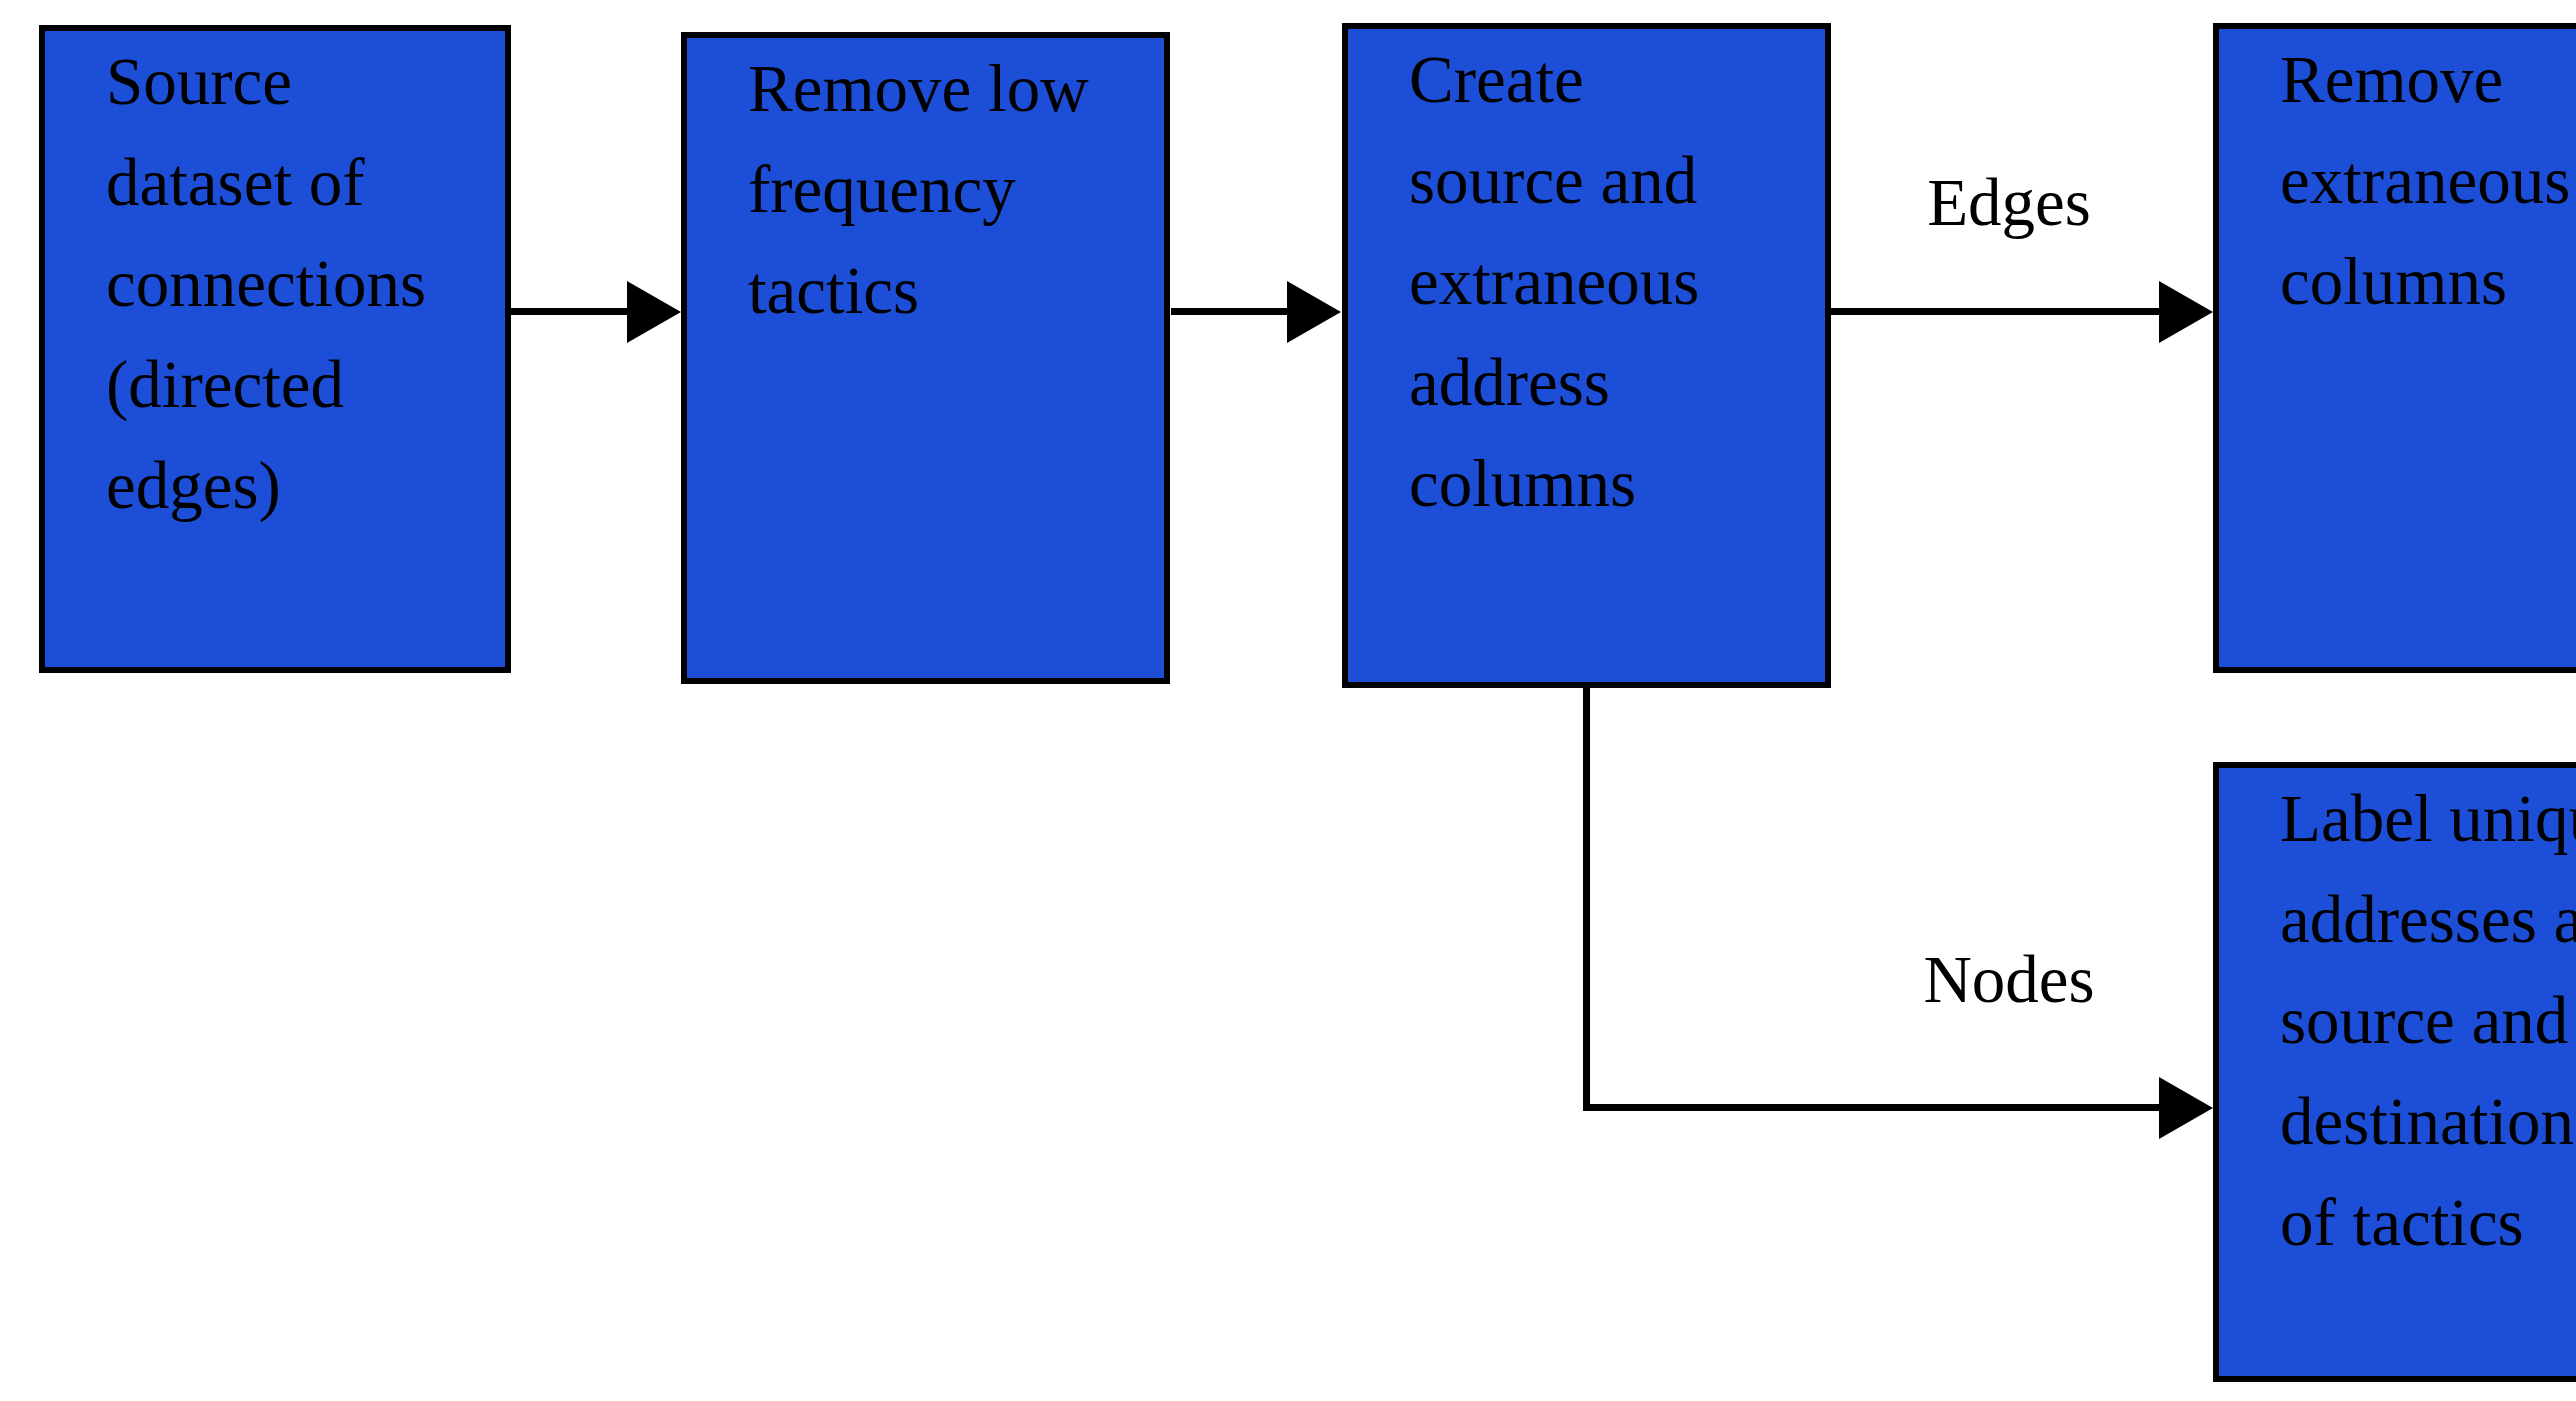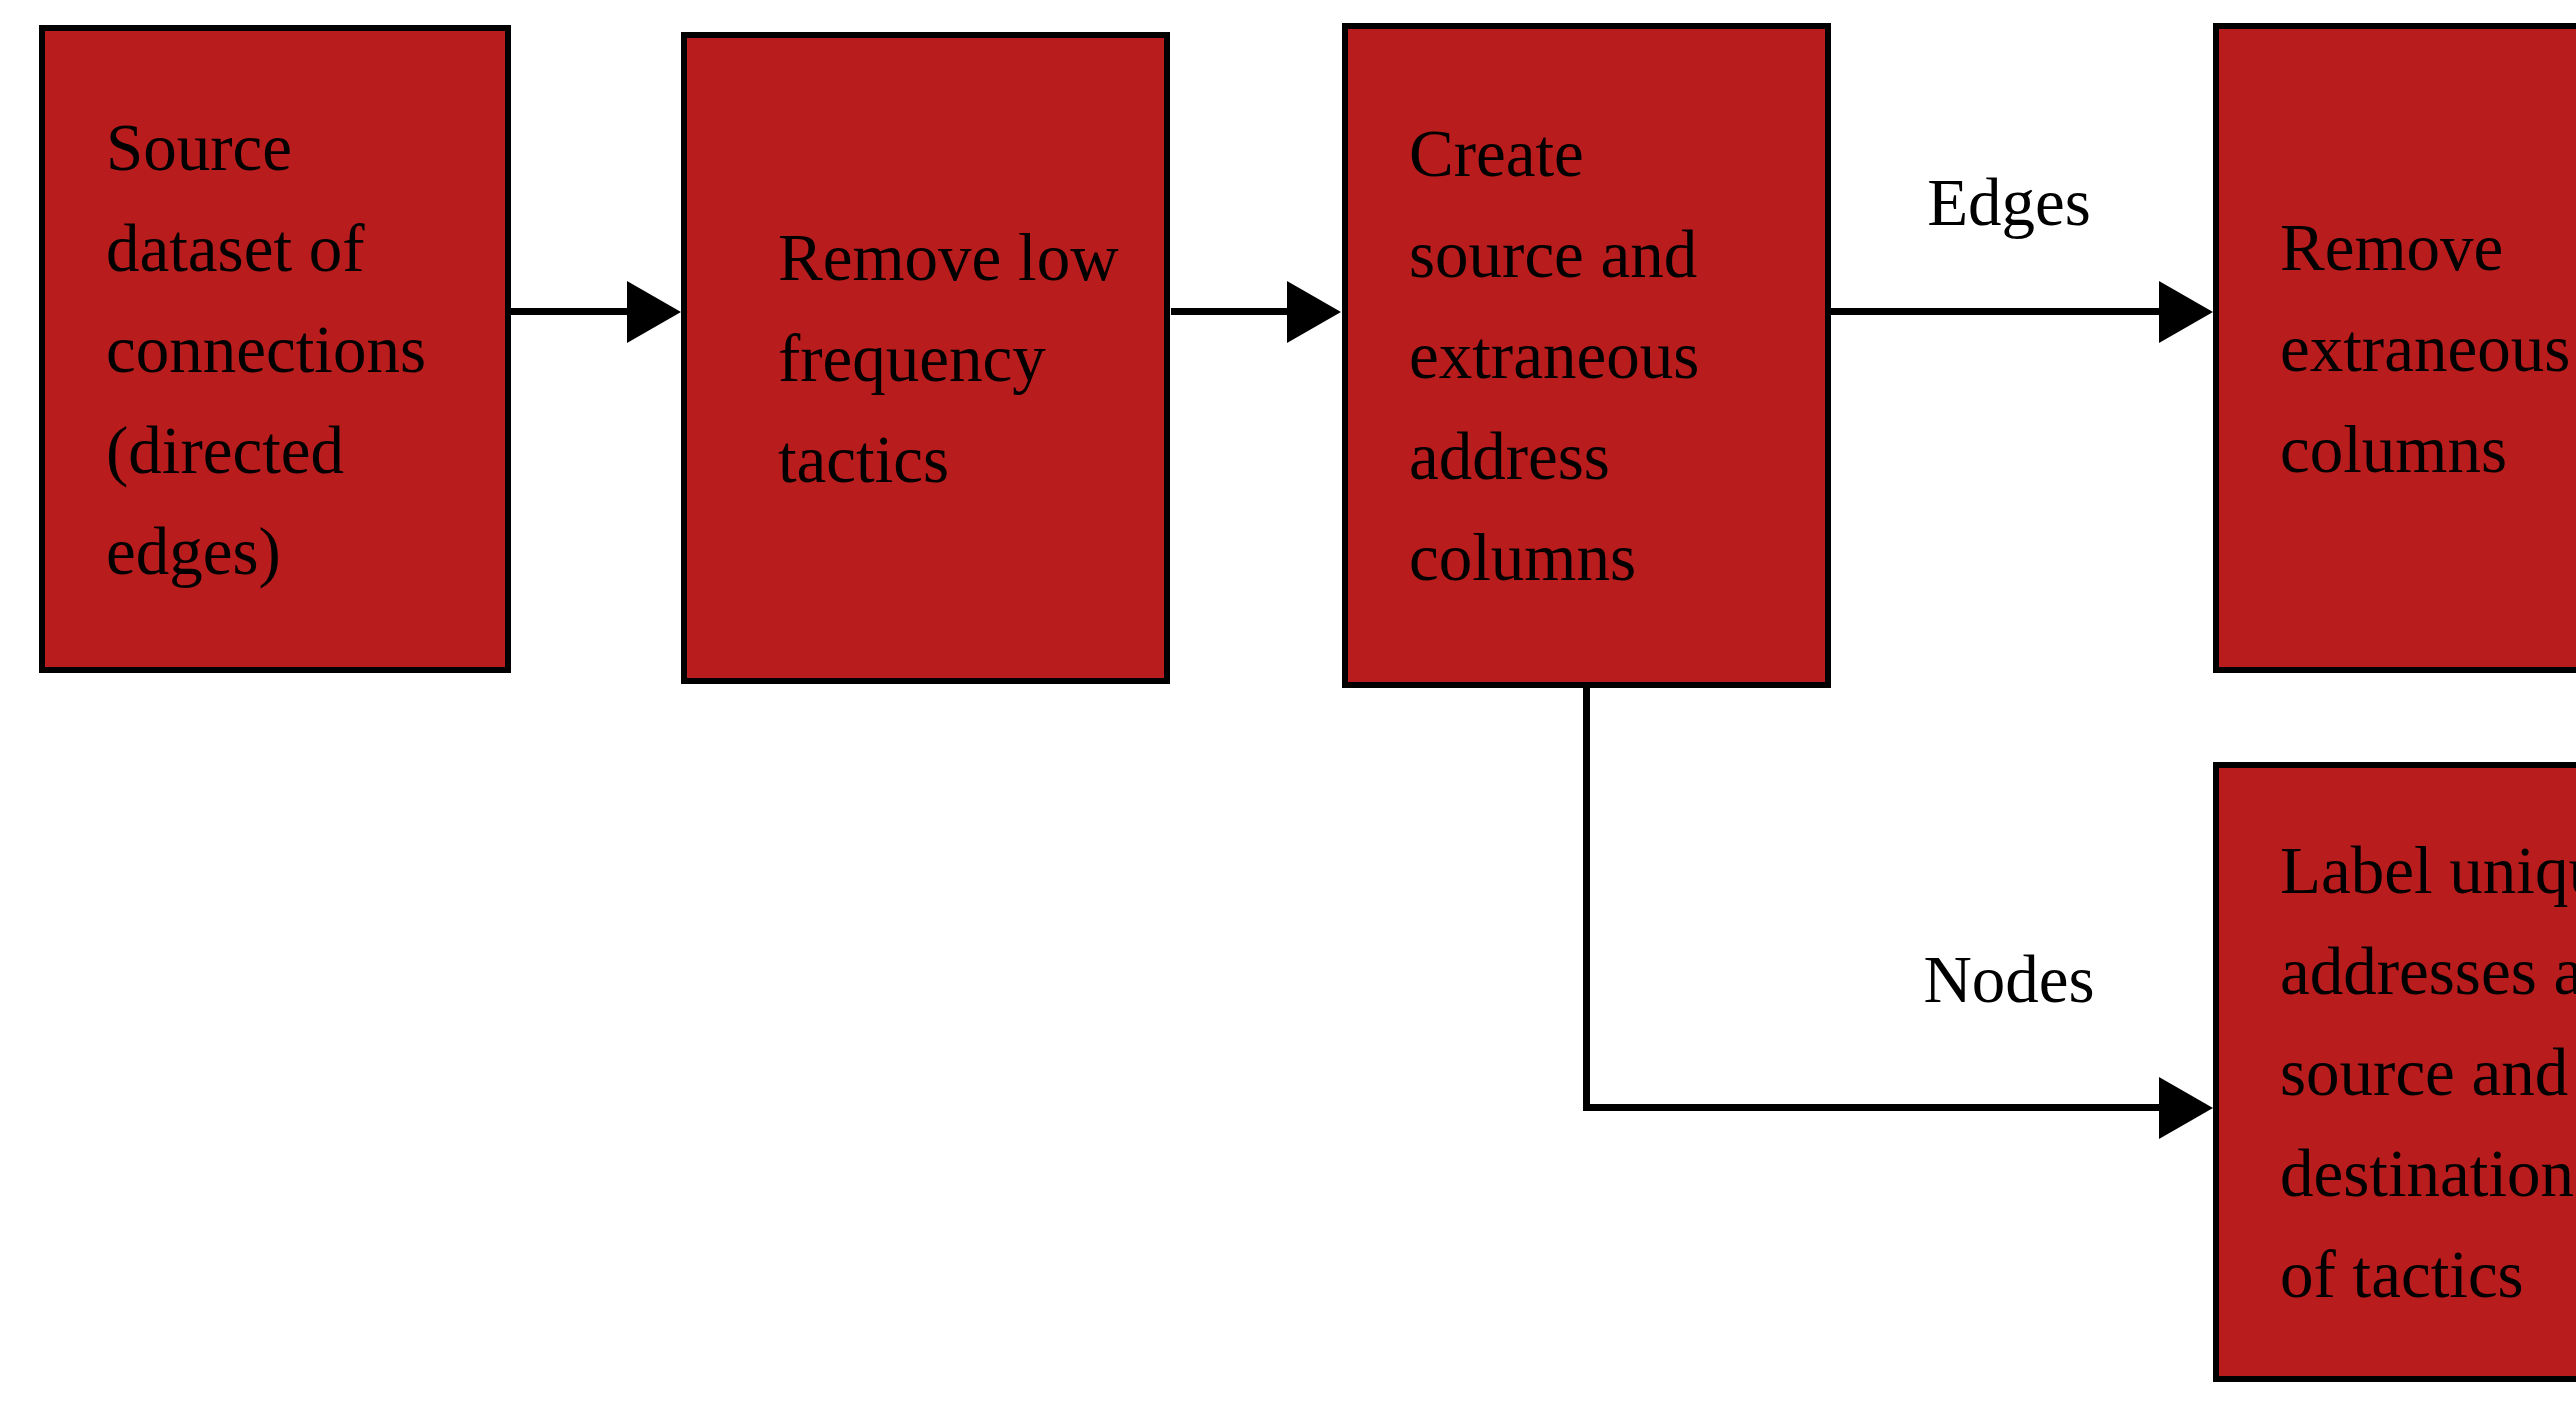--- a/index.html
+++ b/index.html
@@ -18,23 +18,22 @@
     position: absolute;
     left: 0; top: 0;
     width: 3382px;
     height: 1402px;
     background: #ffffff;
   }
   .box {
     position: absolute;
     box-sizing: border-box;
     border: 6.2px solid #000000;
-    background: #b91c1c;
+    background: #1d4ed8;
     display: flex;
-    align-items: center;
   }
   .box-text {
     font-size: 67px;
     line-height: 101px;
     white-space: pre-line;
     padding-left: 61px;
     padding-right: 15.5px;
     letter-spacing: 0px;
   }
   .hline {
@@ -69,21 +68,21 @@
 <div class="canvas">
 
   <div class="box" style="left:39px; top:25px; width:472px; height:648px;">
     <div class="box-text">Source
 dataset of
 connections
 (directed
 edges)</div>
   </div>
 
-  <div class="box" style="left:681px; top:32px; width:489px; height:652px;padding-left:30px;">
+  <div class="box" style="left:681px; top:32px; width:489px; height:652px;">
     <div class="box-text">Remove low
 frequency
 tactics</div>
   </div>
 
   <div class="box" style="left:1342px; top:23px; width:489px; height:665px;">
     <div class="box-text">Create
 source and
 extraneous
 address

